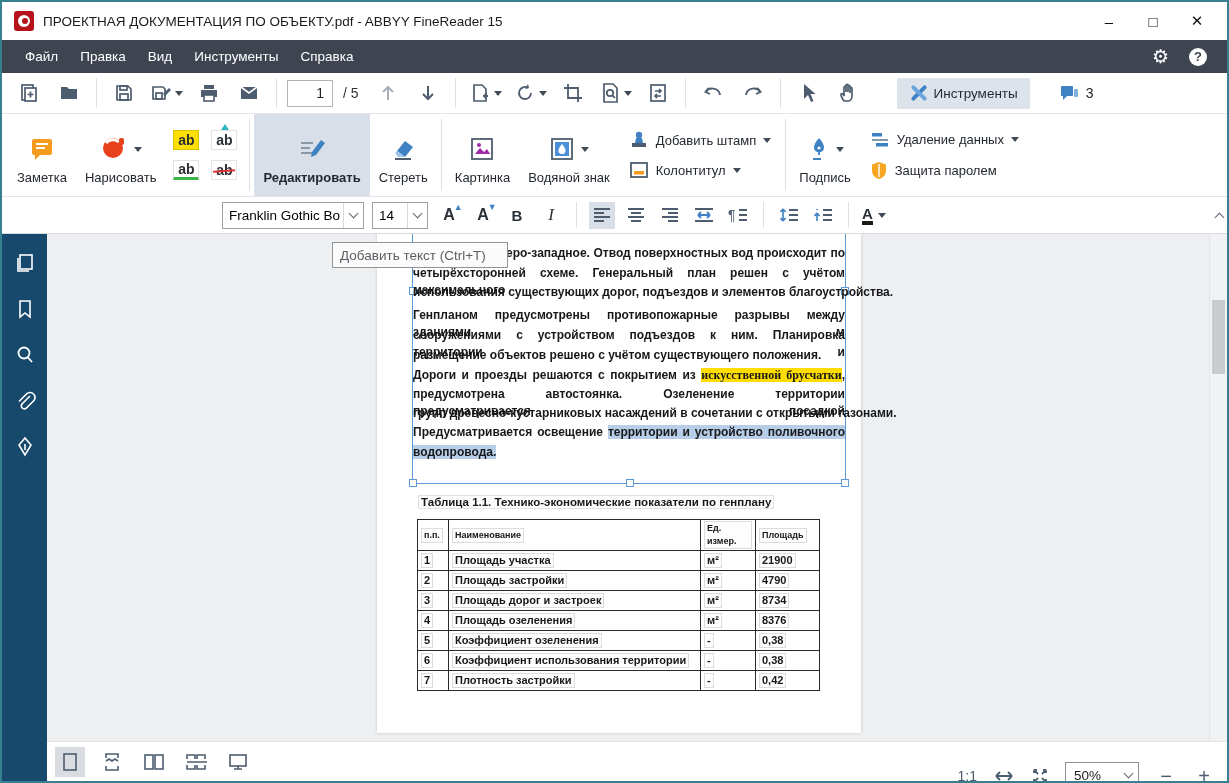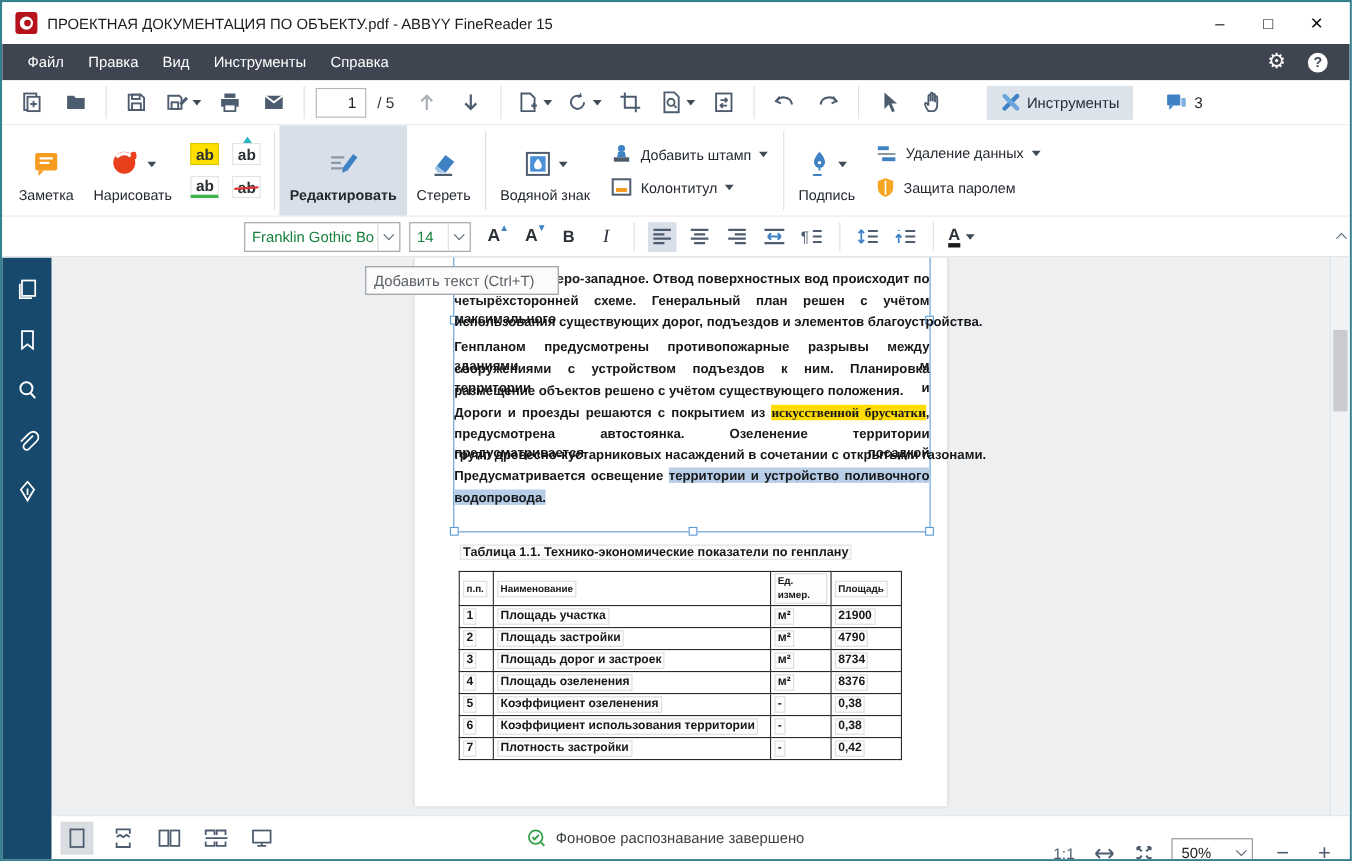--- a/index.html
+++ b/index.html
@@ -56,21 +56,21 @@
   .ab.und { border-bottom:3px solid #3cb54a; }
   .ab.str:after { content:""; position:absolute; left:1px; right:1px; top:9px; height:2px; background:#e03131; transform:rotate(-4deg); }
   .stack { display:flex; flex-direction:column; justify-content:center; gap:12px; padding:0 10px; }
   .srow { display:flex; align-items:center; gap:7px; font-size:13px; color:#24292f; white-space:nowrap; }
 
   
   .formatbar { height:37px; background:#fff; border-bottom:1px solid #d8dadd; display:flex; align-items:center; padding:0 10px 0 220px; gap:8px; flex:none; position:relative; }
   .addtext-btn { height:29px; border:1px solid #b9bdc2; background:#f1f2f3; display:flex; align-items:center; gap:6px; padding:0 10px; font-size:13.5px; color:#222; }
   .ta-ic { font-size:14px; font-weight:bold; color:#2b2f33; }
   .ta-ic b { color:#3e82c4; }
-  .combo { height:27px; border:1px solid #9aa0a6; background:#fff; display:flex; align-items:center; font-size:13.5px; color:#15803d; }
+  .combo { height:27px; border:1px solid #9aa0a6; background:#fff; display:flex; align-items:center; font-size:13.5px; color:#000000; }
   .combo .val { padding:0 6px; white-space:nowrap; overflow:hidden; }
   .combo .dd { width:20px; height:100%; display:flex; align-items:center; justify-content:center; border-left:1px solid #d7dadd; }
   .fbtn { min-width:26px; height:27px; display:flex; align-items:center; justify-content:center; font-size:15px; color:#2b3138; }
   .fbtn.sel { background:#d9dfe8; }
   .fsz { position:relative; font-size:16px; font-weight:bold; color:#2b3138; }
   .fsz small { position:absolute; top:-4px; right:-8px; font-size:9px; color:#3e82c4; }
   .scroll-up { position:absolute; right:4px; top:10px; }
 
   
   .content { flex:1; display:flex; min-height:0; }
@@ -303,20 +303,28 @@
     </div>
     <div class="tool">
       <svg width="28" height="28" viewBox="0 0 28 28">
           <path d="M8 16l8-10 8 6-8 10z" fill="#3e82c4"></path>
           <path d="M8 16l8 6H9l-3-4z" fill="#9fc4e8"></path>
           <path d="M6 24h16" stroke="#4d5c6e" stroke-width="2"></path>
         </svg>
       <span class="lbl">Стереть</span>
     </div>
     <div class="sep"></div>
+    <div class="tool">
+      <svg width="28" height="28" viewBox="0 0 28 28">
+          <rect x="4" y="4" width="20" height="20" fill="none" stroke="#4d5c6e" stroke-width="1.8"></rect>
+          <path d="M7 19l5-6 4 4 3-3 3 5z" fill="#a12ba5"></path>
+          <circle cx="11" cy="10" r="2" fill="#a12ba5"></circle>
+        </svg>
+      <span class="lbl">Картинка</span>
+    </div>
     <div class="tool">
       <div class="icon-row">
         <svg width="28" height="28" viewBox="0 0 28 28">
             <rect x="4" y="4" width="20" height="20" fill="none" stroke="#4d5c6e" stroke-width="1.8"></rect>
             <rect x="7" y="7" width="14" height="14" fill="#4a90d9"></rect>
             <path d="M14 9c2.4 3 3.5 4.8 3.5 6.5a3.5 3.5 0 1 1-7 0C10.5 13.8 11.6 12 14 9z" fill="#fff"></path>
           </svg>
         <span class="caret"></span>
       </div>
       <span class="lbl">Водяной знак</span>
@@ -578,28 +586,20 @@
           <svg class="ic" width="22" height="20" viewBox="0 0 22 20" fill="none" stroke="currentColor" stroke-width="1.6">
               <path d="M2 7V3h8v4M12 7V3h8v4M2 13v4h8v-4M12 13v4h8v-4M2 10h20"></path>
             </svg>
         </div>
         <div class="vbtn">
           <svg class="ic" width="20" height="20" viewBox="0 0 20 20" fill="none" stroke="currentColor" stroke-width="1.6">
               <rect x="2" y="3" width="16" height="11"></rect>
               <path d="M10 14v3M6 17h8"></path>
             </svg>
         </div>
-        <div class="status-msg">
-          <svg width="18" height="18" viewBox="0 0 18 18" fill="none">
-              <circle cx="8" cy="8" r="6.2" stroke="#35a04a" stroke-width="1.6"></circle>
-              <path d="M5 8l2 2 4-4" stroke="#35a04a" stroke-width="1.8"></path>
-              <path d="M12.8 12.8l3 3" stroke="#35a04a" stroke-width="1.8"></path>
-            </svg>
-          <span>Фоновое распознавание завершено</span>
-        </div>
         <div class="status-zoom">
           <span class="ratio">1:1</span>
           <svg class="ic" width="22" height="14" viewBox="0 0 22 14" fill="none" stroke="currentColor" stroke-width="1.8">
               <path d="M3 7h16M3 7l4-4M3 7l4 4M19 7l-4-4M19 7l-4 4"></path>
             </svg>
           <svg class="ic" width="18" height="18" viewBox="0 0 18 18" fill="none" stroke="currentColor" stroke-width="1.8">
               <path d="M3 3l4 4M15 3l-4 4M3 15l4-4M15 15l-4-4M3 3h3M3 3v3M15 3h-3M15 3v3M3 15h3M3 15v-3M15 15h-3M15 15v-3"></path>
             </svg>
           <div class="zoombox">
             <span class="val">50%</span>

